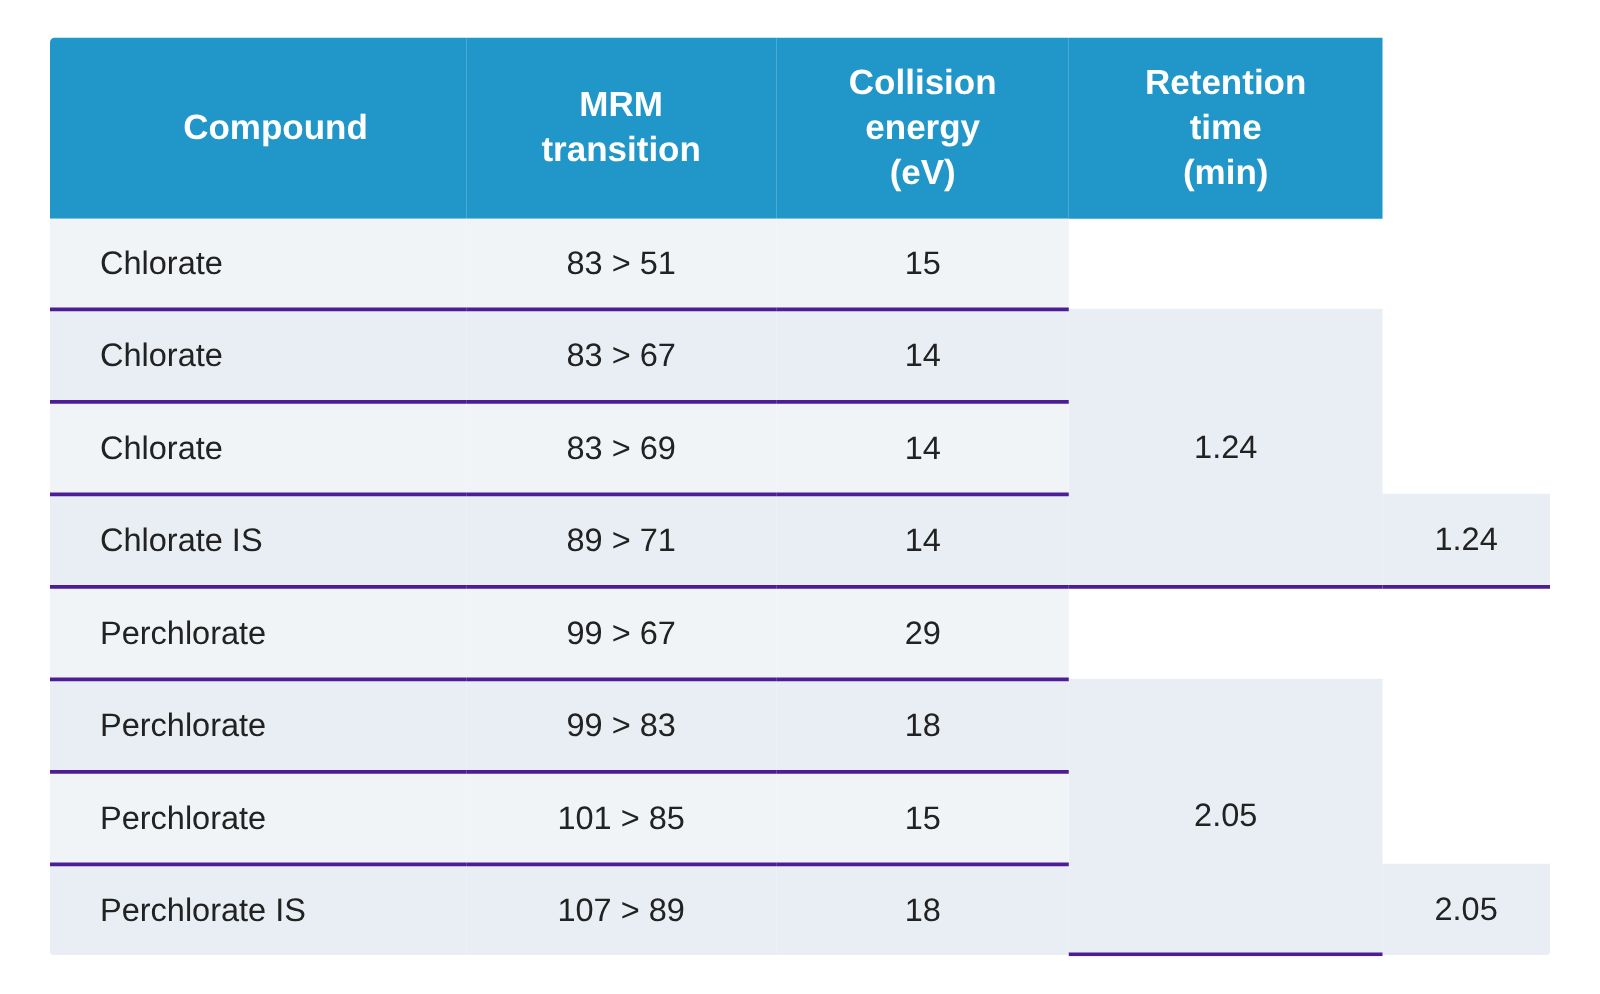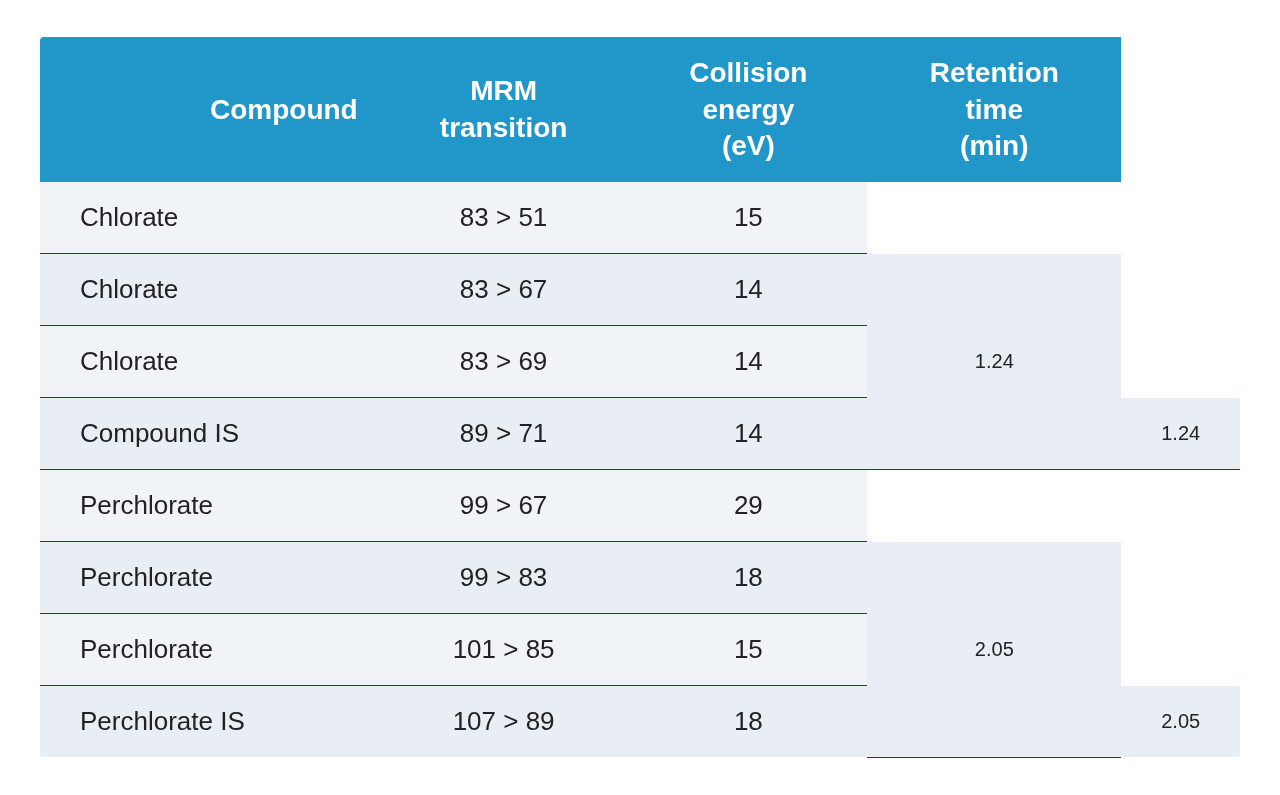--- a/index.html
+++ b/index.html
@@ -37,51 +37,51 @@
     thead th {
       color: #ffffff;
       font-weight: bold;
       font-size: 28px;
       text-align: center;
       padding: 18px 20px;
       line-height: 1.3;
     }
 
     thead th:first-child {
-      text-align: right;
+      text-align: center;
       padding-left: 48px;
     }
 
     tbody tr {
       background-color: #f0f4f7;
     }
 
     tbody tr:nth-child(even) {
       background-color: #e8eef3;
     }
 
     tbody td {
       font-size: 26px;
       color: #222222;
       padding: 20px 20px;
       text-align: center;
-      border-bottom: 1px solid #4c1d95;
+      border-bottom: 3px solid #4c1d95;
     }
 
     tbody td:first-child {
       text-align: left;
       padding-left: 40px;
     }
 
     tbody tr:last-child td {
       border-bottom: none;
     }
 
     .retention-cell {
-      font-size: 20px;
+      font-size: 26px;
       vertical-align: middle;
     }
   </style>
 </head>
 <body>
 
 <div class="table-container">
   <table>
     <thead>
       <tr>
@@ -102,21 +102,21 @@
           <td>83 &gt; 67</td>
           <td>14</td>
           <td class="retention-cell" rowspan="3">1.24</td>
         </tr>
         <tr>
           <td>Chlorate</td>
           <td>83 &gt; 69</td>
           <td>14</td>
         </tr>
         <tr>
-          <td>Compound IS</td>
+          <td>Chlorate IS</td>
           <td>89 &gt; 71</td>
           <td>14</td>
           <td class="retention-cell">1.24</td>
         </tr>
         <tr>
           <td>Perchlorate</td>
           <td>99 &gt; 67</td>
           <td>29</td>
         </tr>
         <tr>

